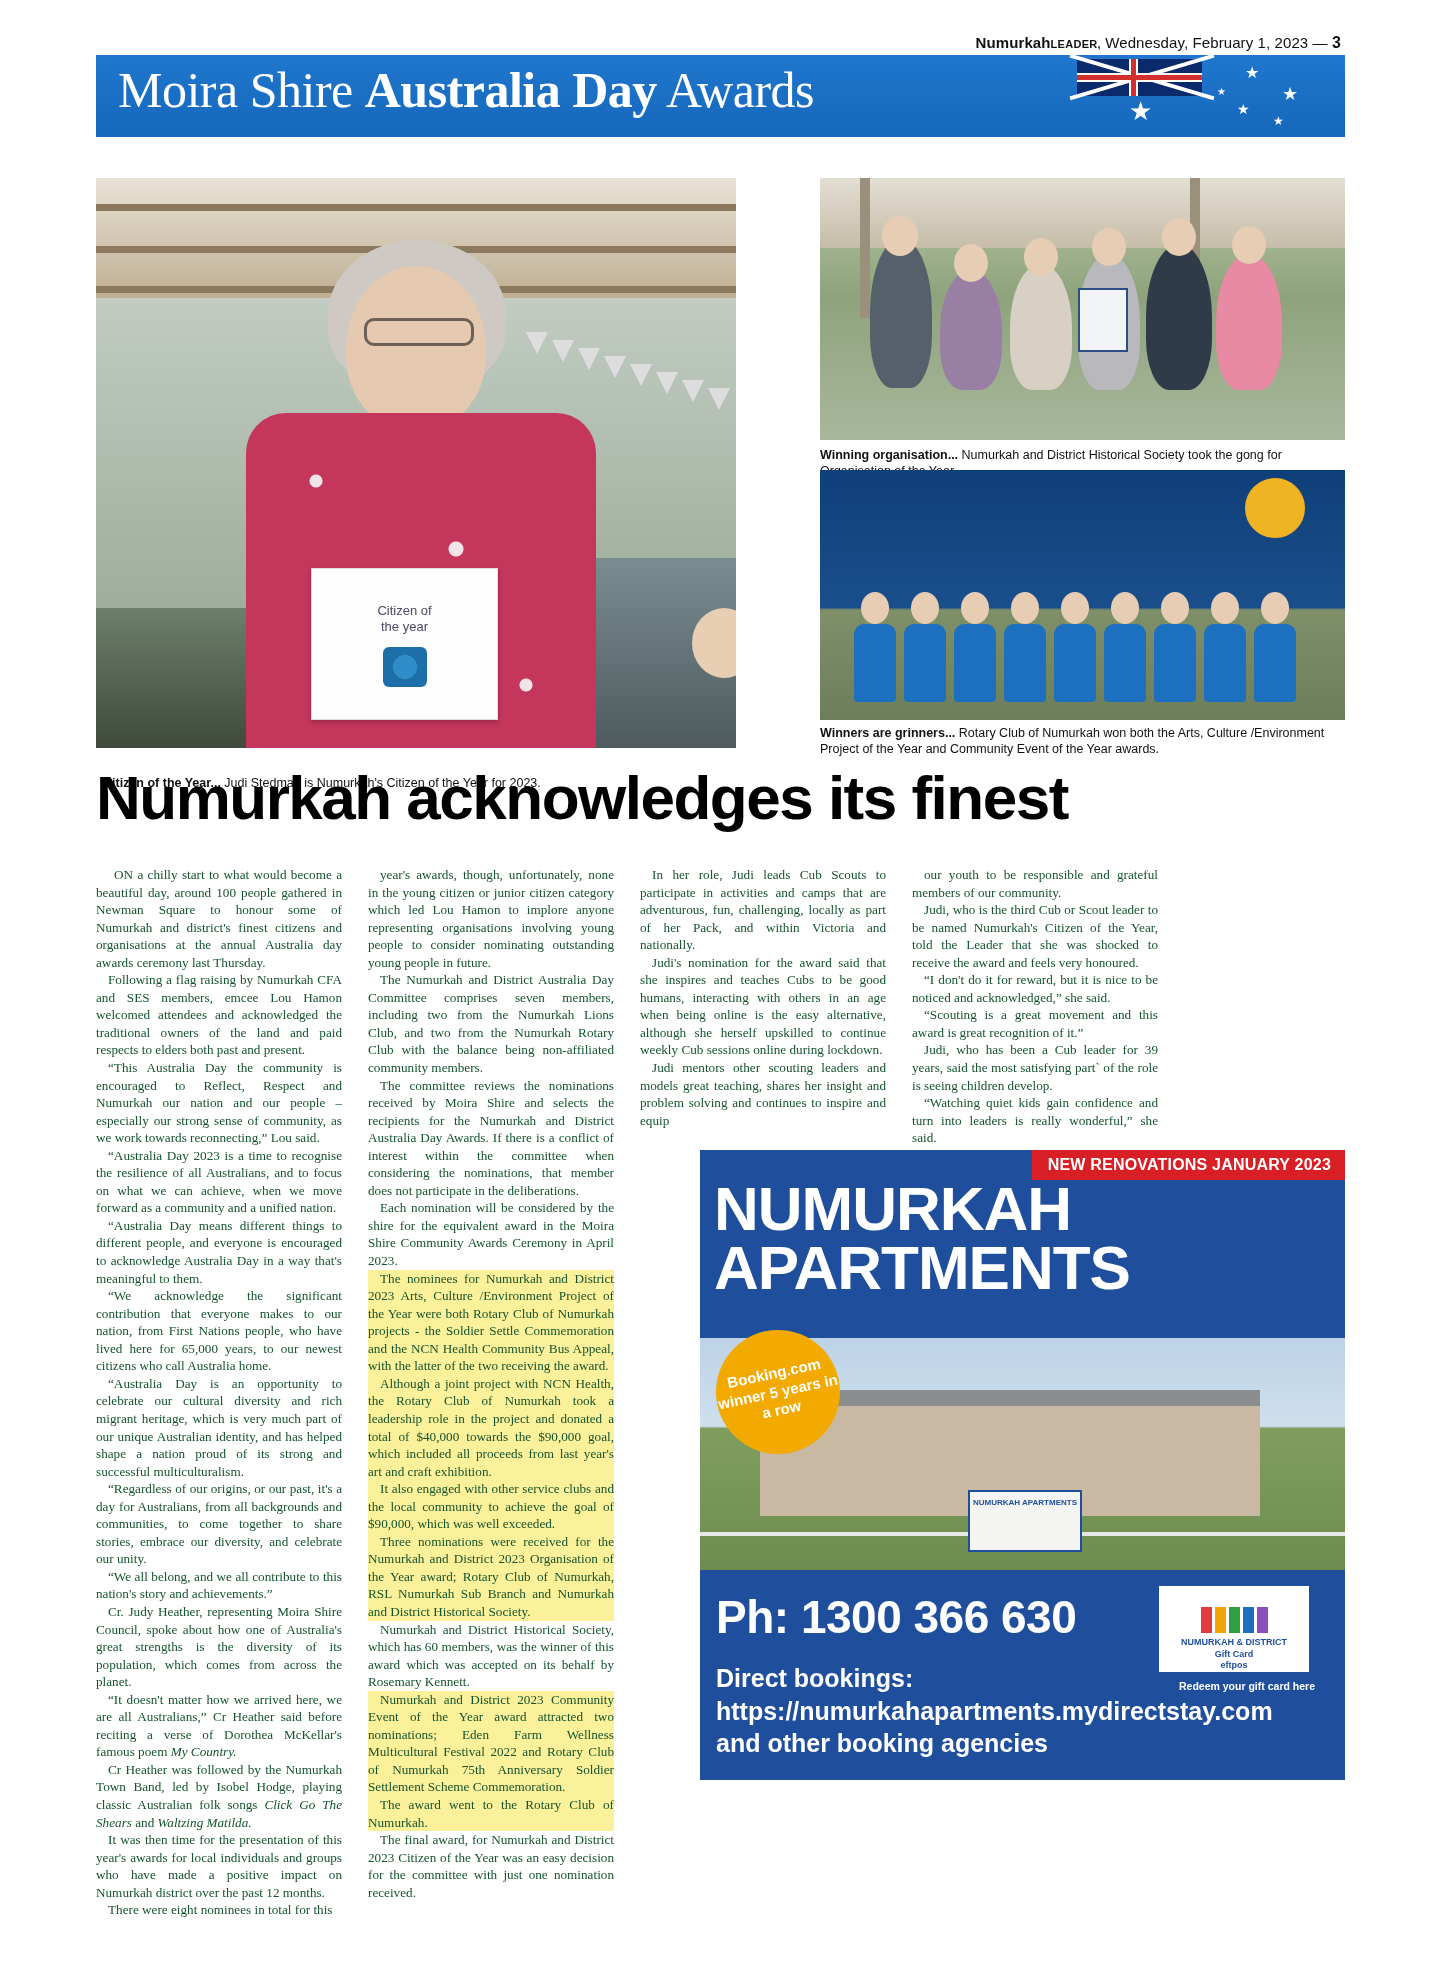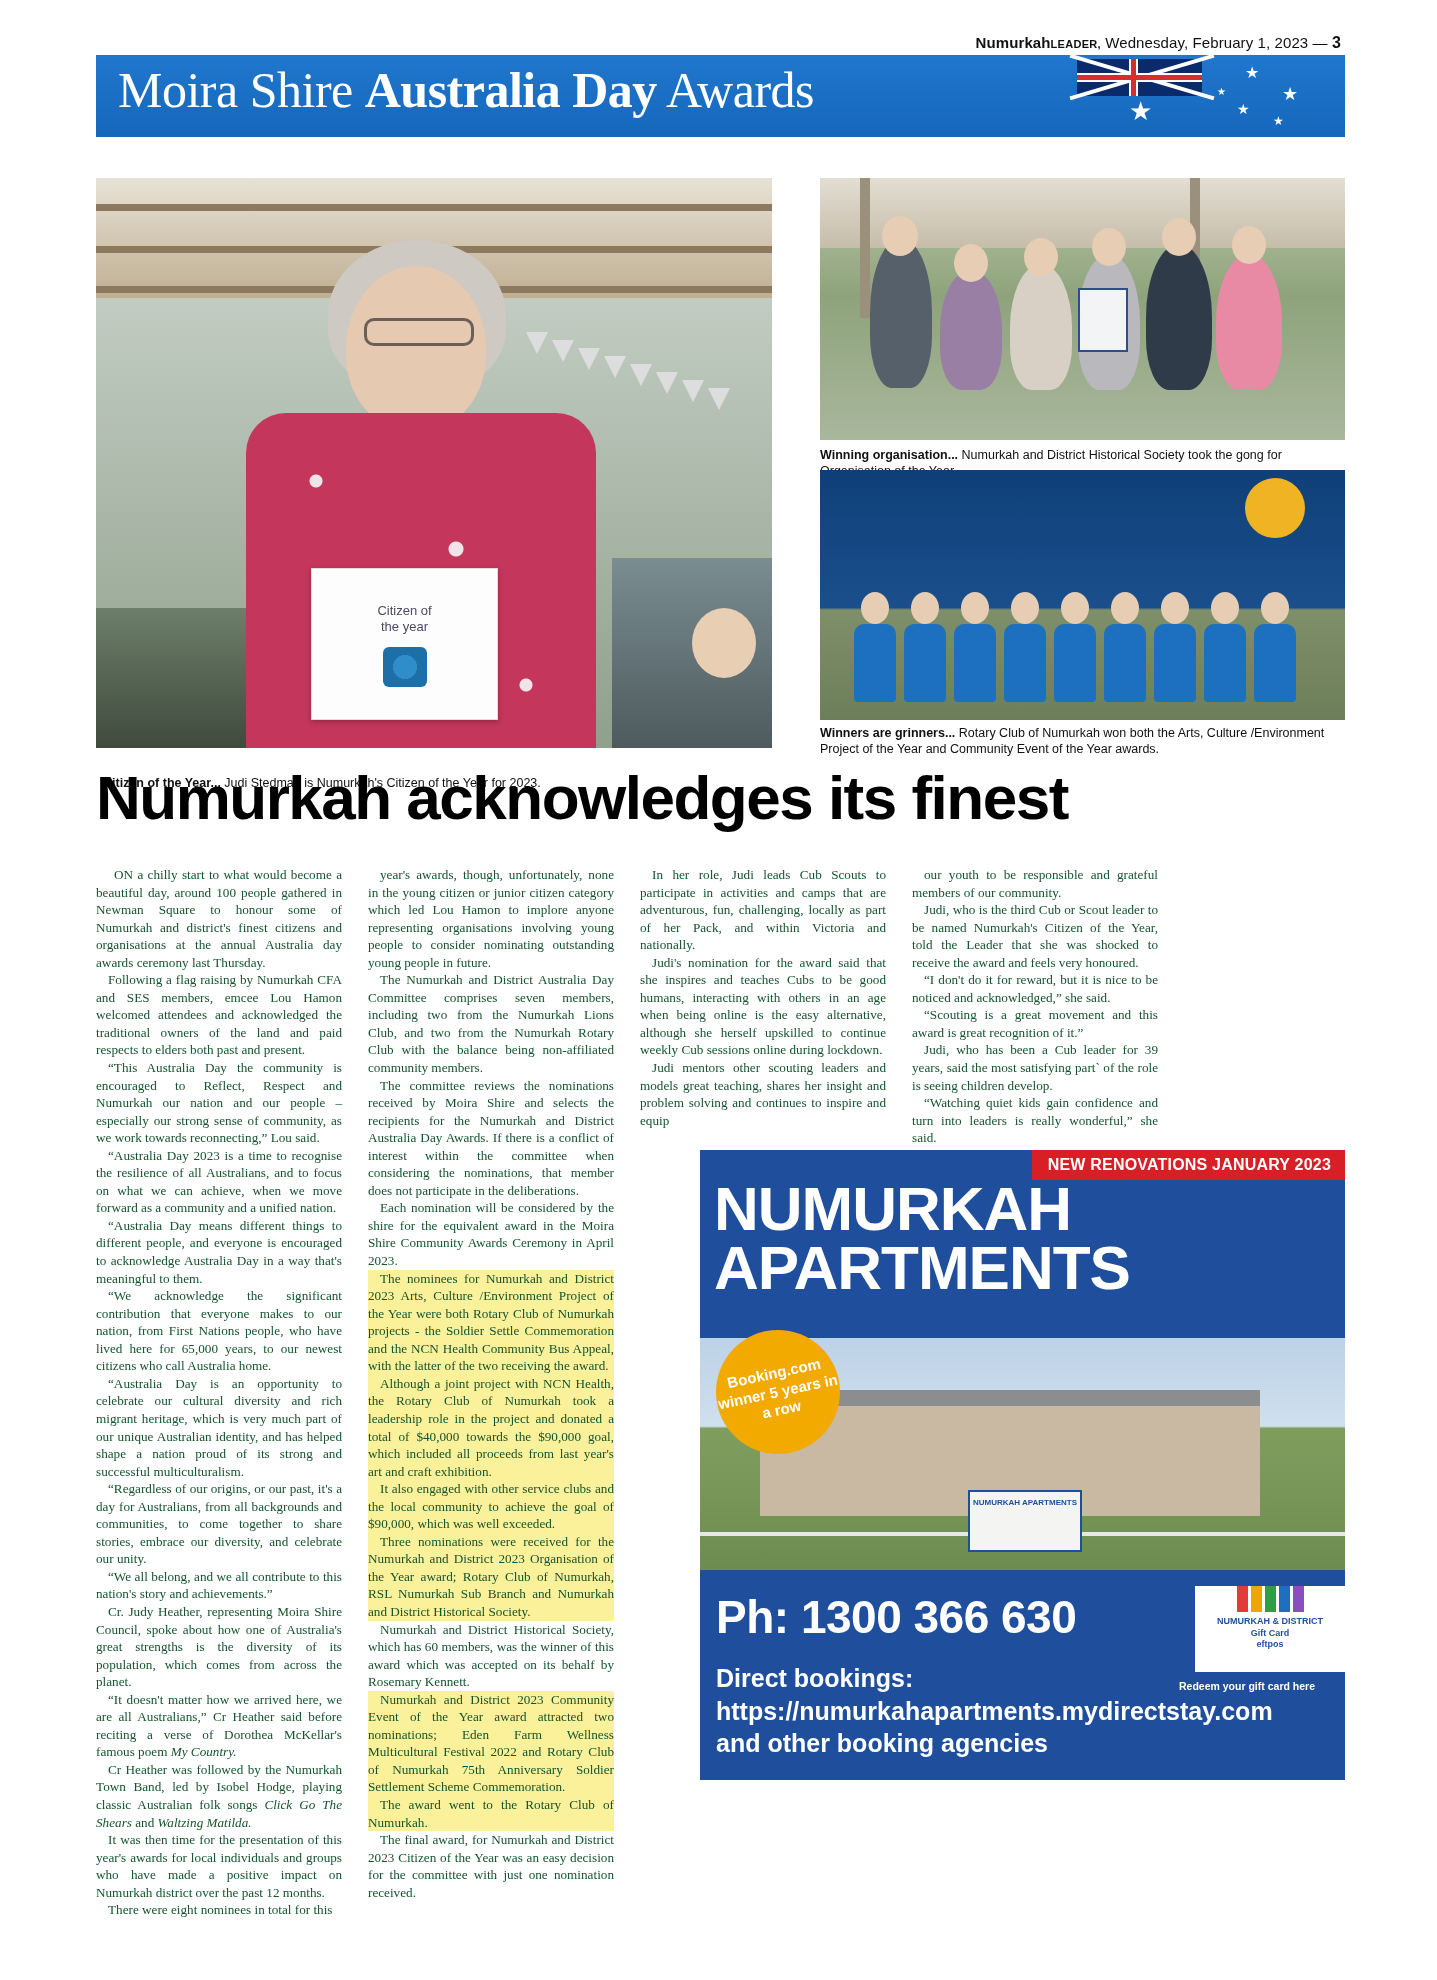--- a/index.html
+++ b/index.html
@@ -88,21 +88,20 @@
     font-size: 12.5px;
     line-height: 1.25;
     color: #111;
   }
   .cap b { font-weight: bold; }
 
   
   .ph-main {
     left: 96px; top: 178px; width: 640px; height: 570px;
     background: linear-gradient(180deg,#cfd8d0 0%, #b9c4b8 35%, #8fa08c 100%);
-    padding-left: 36px;
   }
   .ph-main .roof {
     position:absolute; left:0; top:0; width:100%; height:120px;
     background: linear-gradient(180deg,#e8e2d6,#bfae92);
   }
   .ph-main .beam {
     position:absolute; background:#8d7a5e; height:7px; left:0; width:100%;
   }
   .ph-main .person-head {
     position:absolute; left:250px; top:88px; width:140px; height:165px;
@@ -272,23 +271,23 @@
   }
   .ad-phone {
     position: absolute; left: 16px; top: 440px;
     color: #fff; font-weight: bold; font-size: 46px; letter-spacing: -.5px;
   }
   .ad-direct {
     position: absolute; left: 16px; top: 512px;
     color: #fff; font-weight: bold; font-size: 25px; line-height: 1.3;
   }
   .ad-giftcard {
-    position: absolute; right: 0; top: 436px; width: 150px; height: 86px;
+    position: absolute; right: 36px; top: 436px; width: 150px; height: 86px;
     background: #ffffff;
-    display:flex; align-items:flex-start; justify-content:center;
+    display:flex; align-items:flex-end; justify-content:center;
   }
   .ad-gc-inner { text-align:center; font-size:9px; color:#1f4f9c; font-weight:bold; line-height:1.3; }
   .ad-gc-bars { display:flex; gap:3px; justify-content:center; margin-bottom:4px; }
   .ad-gc-bars i { display:block; width:11px; height:26px; }
   .ad-redeem {
     position:absolute; right: 18px; top: 530px; width: 160px;
     color:#fff; font-size:10.5px; font-weight:bold; text-align:center;
   }
 </style>
 </head>

